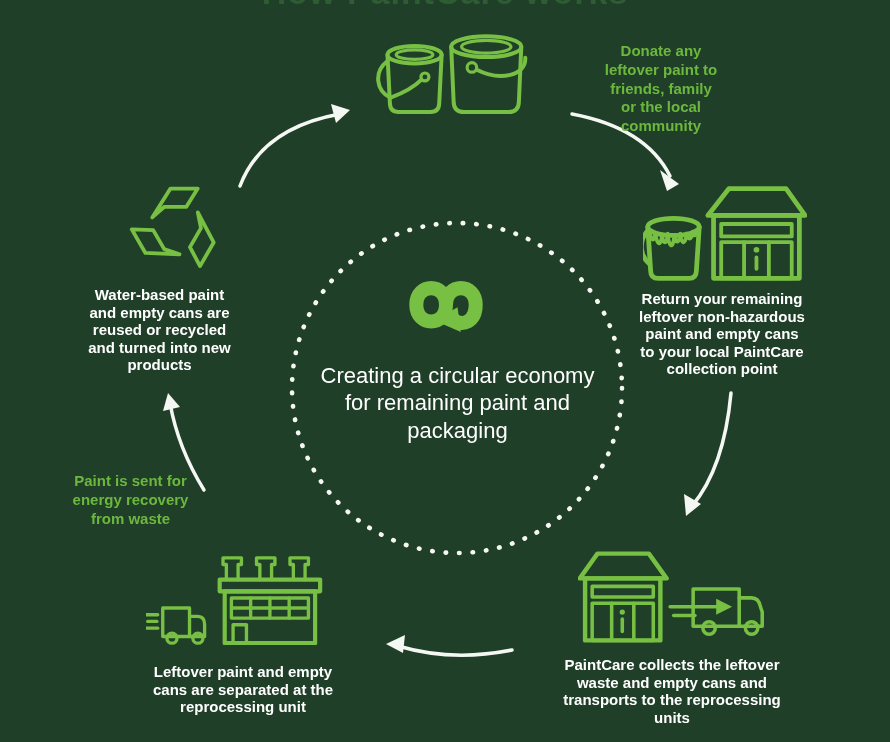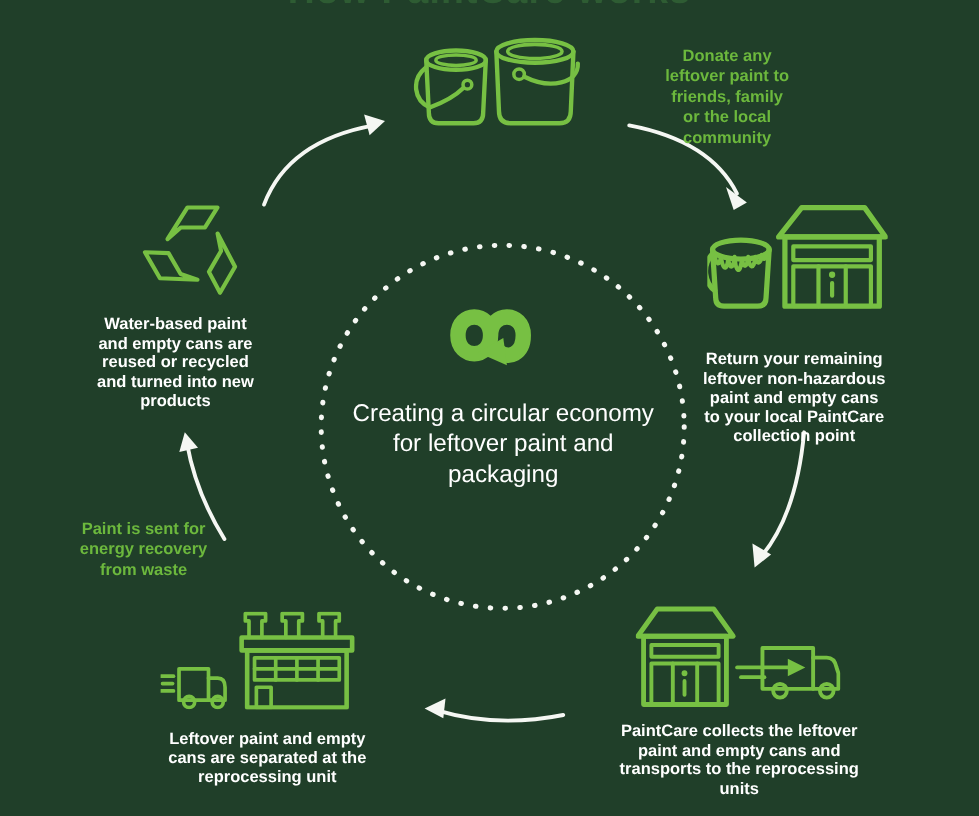--- a/index.html
+++ b/index.html
@@ -94,21 +94,21 @@
       <path class="s" d="M68,34 L90,6 L150,6 L170,34 Z"></path>
       <rect class="s" x="74" y="34" width="90" height="66"></rect>
       <rect class="s2" x="82" y="43" width="74" height="13"></rect>
       <rect class="s2" x="82" y="62" width="74" height="38"></rect>
       <line class="s2" x1="106" y1="62" x2="106" y2="100"></line>
       <line class="s2" x1="132" y1="62" x2="132" y2="100"></line>
       <line class="s2" x1="119" y1="78" x2="119" y2="90"></line>
       <circle class="dotfill" cx="119" cy="70" r="3"></circle>
     </g>
   </svg>
-  <div class="step-label" style="left:622px;top:290px;width:200px;margin-top:28px;">Return your remaining
+  <div class="step-label" style="left:622px;top:290px;width:200px;">Return your remaining
 leftover non-hazardous
 paint and empty cans
 to your local PaintCare
 collection point</div>
 
   <svg class="icon" style="left:578px;top:550px;" width="186" height="94" viewBox="0 0 210 106">
     <g>
       <path class="s" d="M2,32 L22,4 L80,4 L100,32 Z"></path>
       <rect class="s" x="8" y="32" width="85" height="70"></rect>
       <rect class="s2" x="16" y="41" width="69" height="12"></rect>
@@ -122,21 +122,21 @@
       <rect class="s2" x="26" y="4" width="52" height="42"></rect>
       <path class="s2" d="M78,14 L92,14 Q100,14 102,24 L104,30 L104,46 L78,46"></path>
       <circle class="s2" cx="44" cy="48" r="7"></circle>
       <circle class="s2" cx="92" cy="48" r="7"></circle>
       <line class="s2" x1="0" y1="24" x2="56" y2="24"></line>
       <polygon class="dotfill" points="52,15 70,24 52,33"></polygon>
       <line class="s2" x1="4" y1="34" x2="28" y2="34"></line>
     </g>
   </svg>
   <div class="step-label" style="left:562px;top:656px;width:220px;">PaintCare collects the leftover
-paint and empty cans and
+waste and empty cans and
 transports to the reprocessing
 units</div>
 
   <svg class="icon" style="left:146px;top:556px;" width="180" height="89" viewBox="0 0 215 106">
     <g transform="translate(0,58)">
       <line class="s2" x1="0" y1="12" x2="14" y2="12"></line>
       <line class="s2" x1="2" y1="20" x2="13" y2="20"></line>
       <line class="s2" x1="0" y1="28" x2="14" y2="28"></line>
       <rect class="s2" x="20" y="4" width="32" height="34"></rect>
       <path class="s2" d="M52,14 L62,14 Q70,14 70,24 L70,38 L52,38"></path>
@@ -178,16 +178,16 @@
 and empty cans are
 reused or recycled
 and turned into new
 products</div>
 
   <svg class="icon" style="left:388px;top:271px;" width="116" height="66" viewBox="0 0 140 80">
     <path class="logo-path" d="M70,41 C70,14 34,14 34,41 C34,68 70,68 70,41 C70,14 106,14 106,41 C106,61 90,69 78,58"></path>
     <polygon class="logo-head" points="56,60 84,44 88,74"></polygon>
   </svg>
   <div class="center-heading">Creating a circular economy
-for leftover paint and
+for remaining paint and
 packaging</div>
 
 </div>
 
 </body></html>

